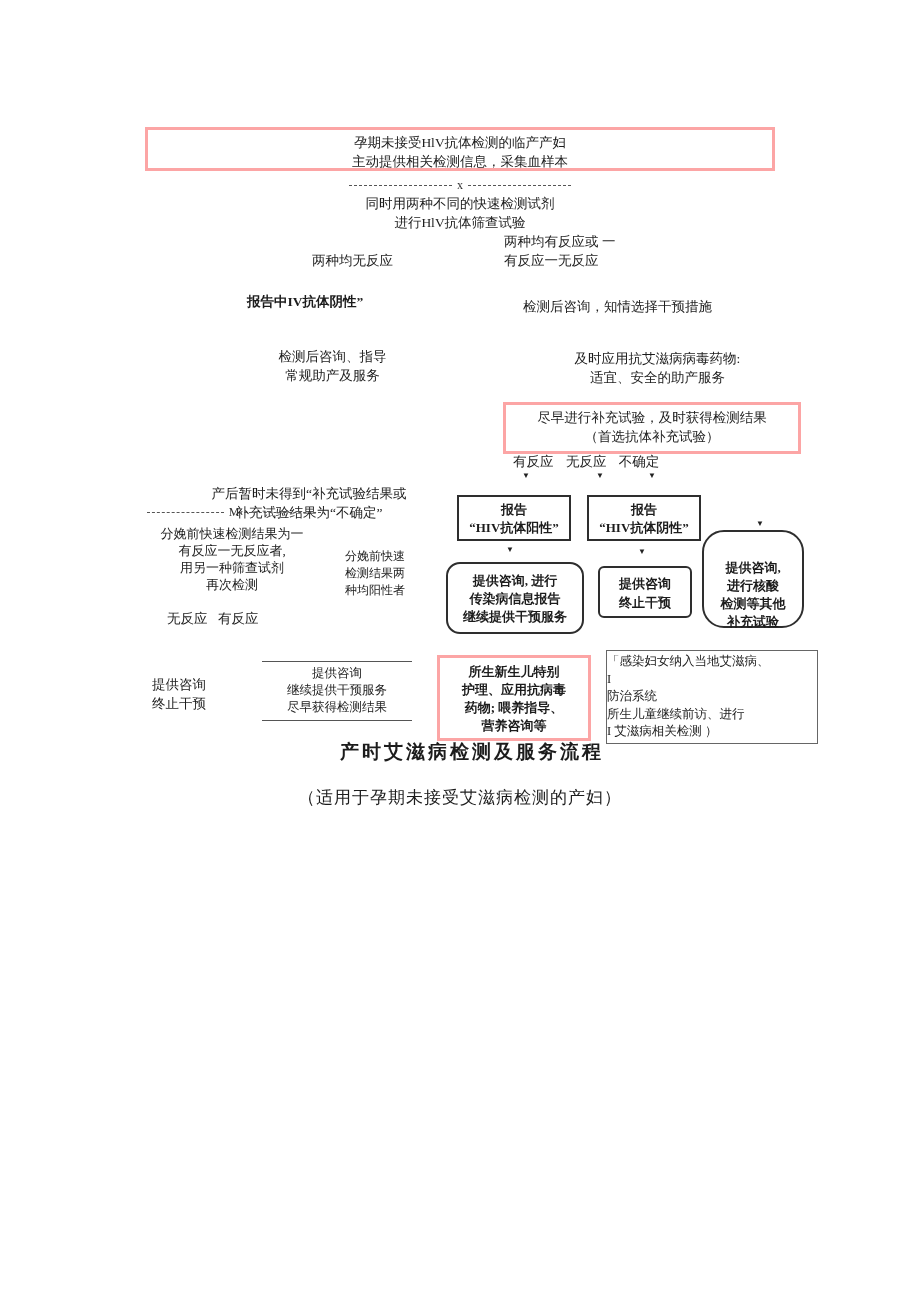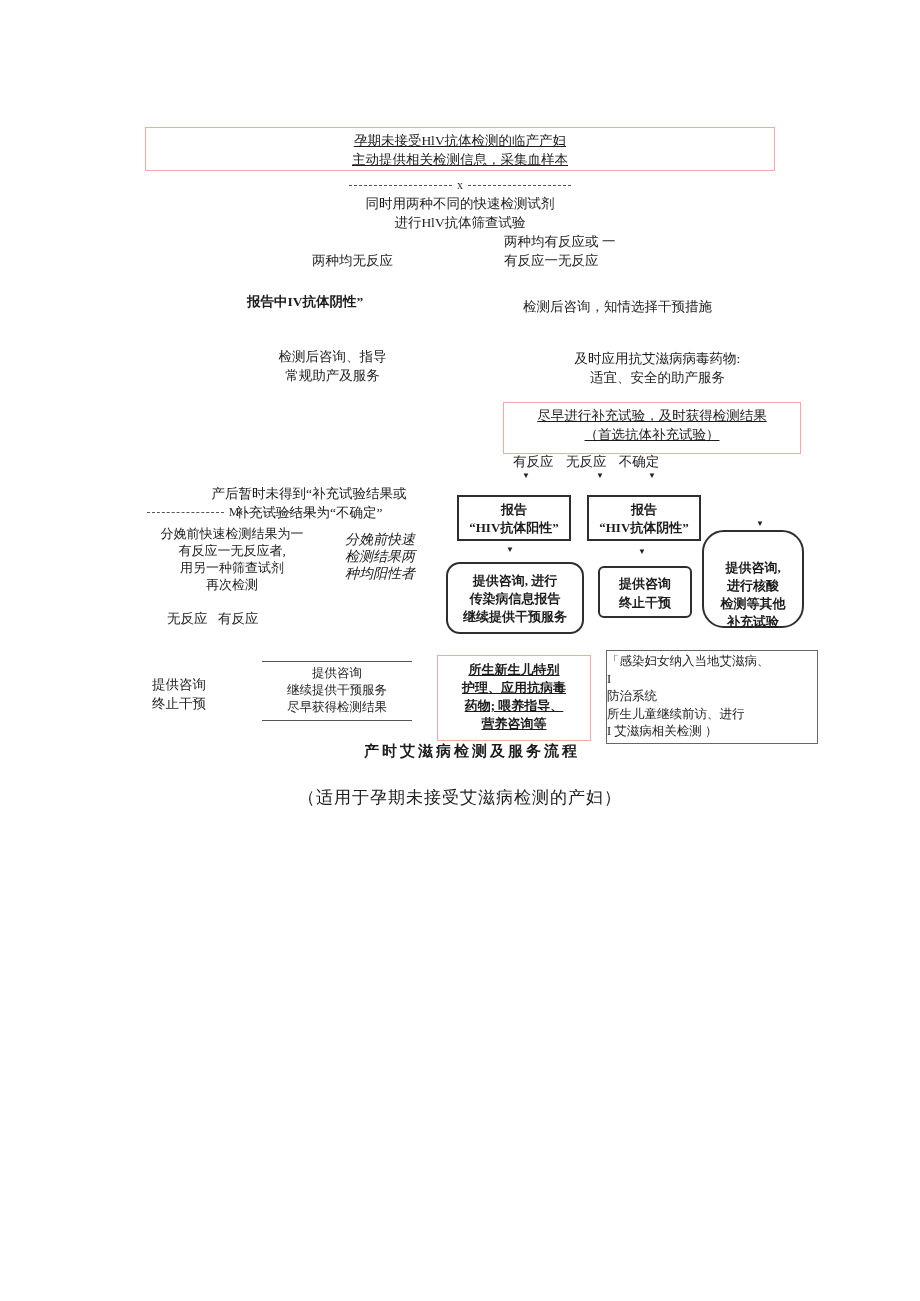--- a/index.html
+++ b/index.html
@@ -3,21 +3,21 @@
 <meta charset="utf-8">
 <style>
   * { margin:0; padding:0; box-sizing:border-box; }
   html,body { background:#ffffff; }
   body { font-family:"Liberation Serif", serif; }
   .page { position:relative; width:920px; height:1301px; background:#ffffff; color:#1c1c1c; overflow:hidden; }
 
   .node { position:absolute; font-size:13.5px; line-height:19px; white-space:nowrap; }
   .center { text-align:center; }
 
-  .box { border:1px solid #fca5a5; text-align:center;text-decoration:underline; }
+  .box { border:3px solid #fca5a5; text-align:center; }
   .thickbox { border:2px solid #2e2e2e; text-align:center; }
 
   
   .dashline { position:absolute; display:flex; align-items:center; height:14px; color:#333; }
   .dashline .seg { flex:1; border-top:1px dashed #555; height:0; }
   .dashline .lbl { padding:0 5px; font-size:12px; line-height:12px; }
   .arrow { position:absolute; font-size:8px; line-height:8px; color:#222; }
 
   
   .n-start { left:145px; top:127px; width:630px; height:44px; padding-top:3px; line-height:19px; }
@@ -30,35 +30,35 @@
   .n-routine { left:255px; top:347px; width:155px; }
   .n-arv { left:540px; top:349px; width:235px; }
   .n-supplement { left:503px; top:402px; width:298px; height:52px; padding-top:3px; }
   .n-postpartum { left:183px; top:436px; width:252px;margin-top:48px; }
   .n-sup-results { left:513px; top:452px; word-spacing:9px; }
   .a-r1 { left:522px; top:472px; }
   .a-r2 { left:596px; top:472px; }
   .a-r3 { left:648px; top:472px; }
   .c-dash-m { left:147px; top:505px; width:174px; }
   .n-retest { left:148px; top:525px; width:168px; font-size:13px; line-height:17px; }
-  .n-both-positive { left:345px; top:531px; font-size:14px; line-height:17px;font-style:italic; }
+  .n-both-positive { left:345px; top:548px; font-size:12px; line-height:17px; }
   .n-report-pos-box { left:457px; top:495px; width:114px; height:46px; padding-top:4px; font-size:13px; line-height:18px; font-weight:bold; }
   .n-report-negb-box { left:587px; top:495px; width:114px; height:46px; padding-top:4px; font-size:13px; line-height:18px; font-weight:bold; }
   .a-b1 { left:506px; top:546px; }
   .a-b2 { left:638px; top:548px; }
   .a-b3 { left:756px; top:520px; }
   .n-nat { left:702px; top:530px; width:102px; height:98px; padding-top:27px; border-radius:22px; font-size:13px; line-height:18px; font-weight:bold; }
   .n-retest-results { left:167px; top:609px; word-spacing:7px; }
   .n-infectious { left:446px; top:562px; width:138px; height:72px; padding-top:8px; border-radius:14px; font-size:13px; line-height:18px; font-weight:bold; }
   .n-stop1 { left:598px; top:566px; width:94px; height:52px; padding-top:6px; border-radius:6px; font-size:13px; line-height:19px; font-weight:bold; }
   .n-stop2 { left:152px; top:675px; font-size:13.5px; line-height:19px; }
   .n-continue { left:262px; top:661px; width:150px; border-top:1px solid #555; border-bottom:1px solid #555; padding:3px 0 4px 0; text-align:center; font-size:12.5px; line-height:17px; }
   .n-newborn { left:437px; top:655px; width:154px; height:86px; padding-top:5px; font-size:13px; line-height:18px; font-weight:bold; }
   .n-followup { left:606px; top:650px; width:212px; height:94px; padding-top:2px; font-size:12.5px; line-height:17.5px; text-align:left; border:1px solid #666; }
-  .n-title { left:0; right:0; top:742px; text-align:center; font-size:15px; font-weight:bold; letter-spacing:3px;padding-left:24px; }
+  .n-title { left:0; right:0; top:742px; text-align:center; font-size:19px; font-weight:bold; letter-spacing:3px;padding-left:24px; }
   .n-subtitle { left:0; right:0; top:788px; text-align:center; font-size:17px; letter-spacing:1px; }
 </style>
 </head>
 <body>
 
 <div class="page">
 
   <div class="node box center n-start">孕期未接受HlV抗体检测的临产产妇<br>主动提供相关检测信息，采集血样本</div>
 
   <div class="dashline c-dash-x">

